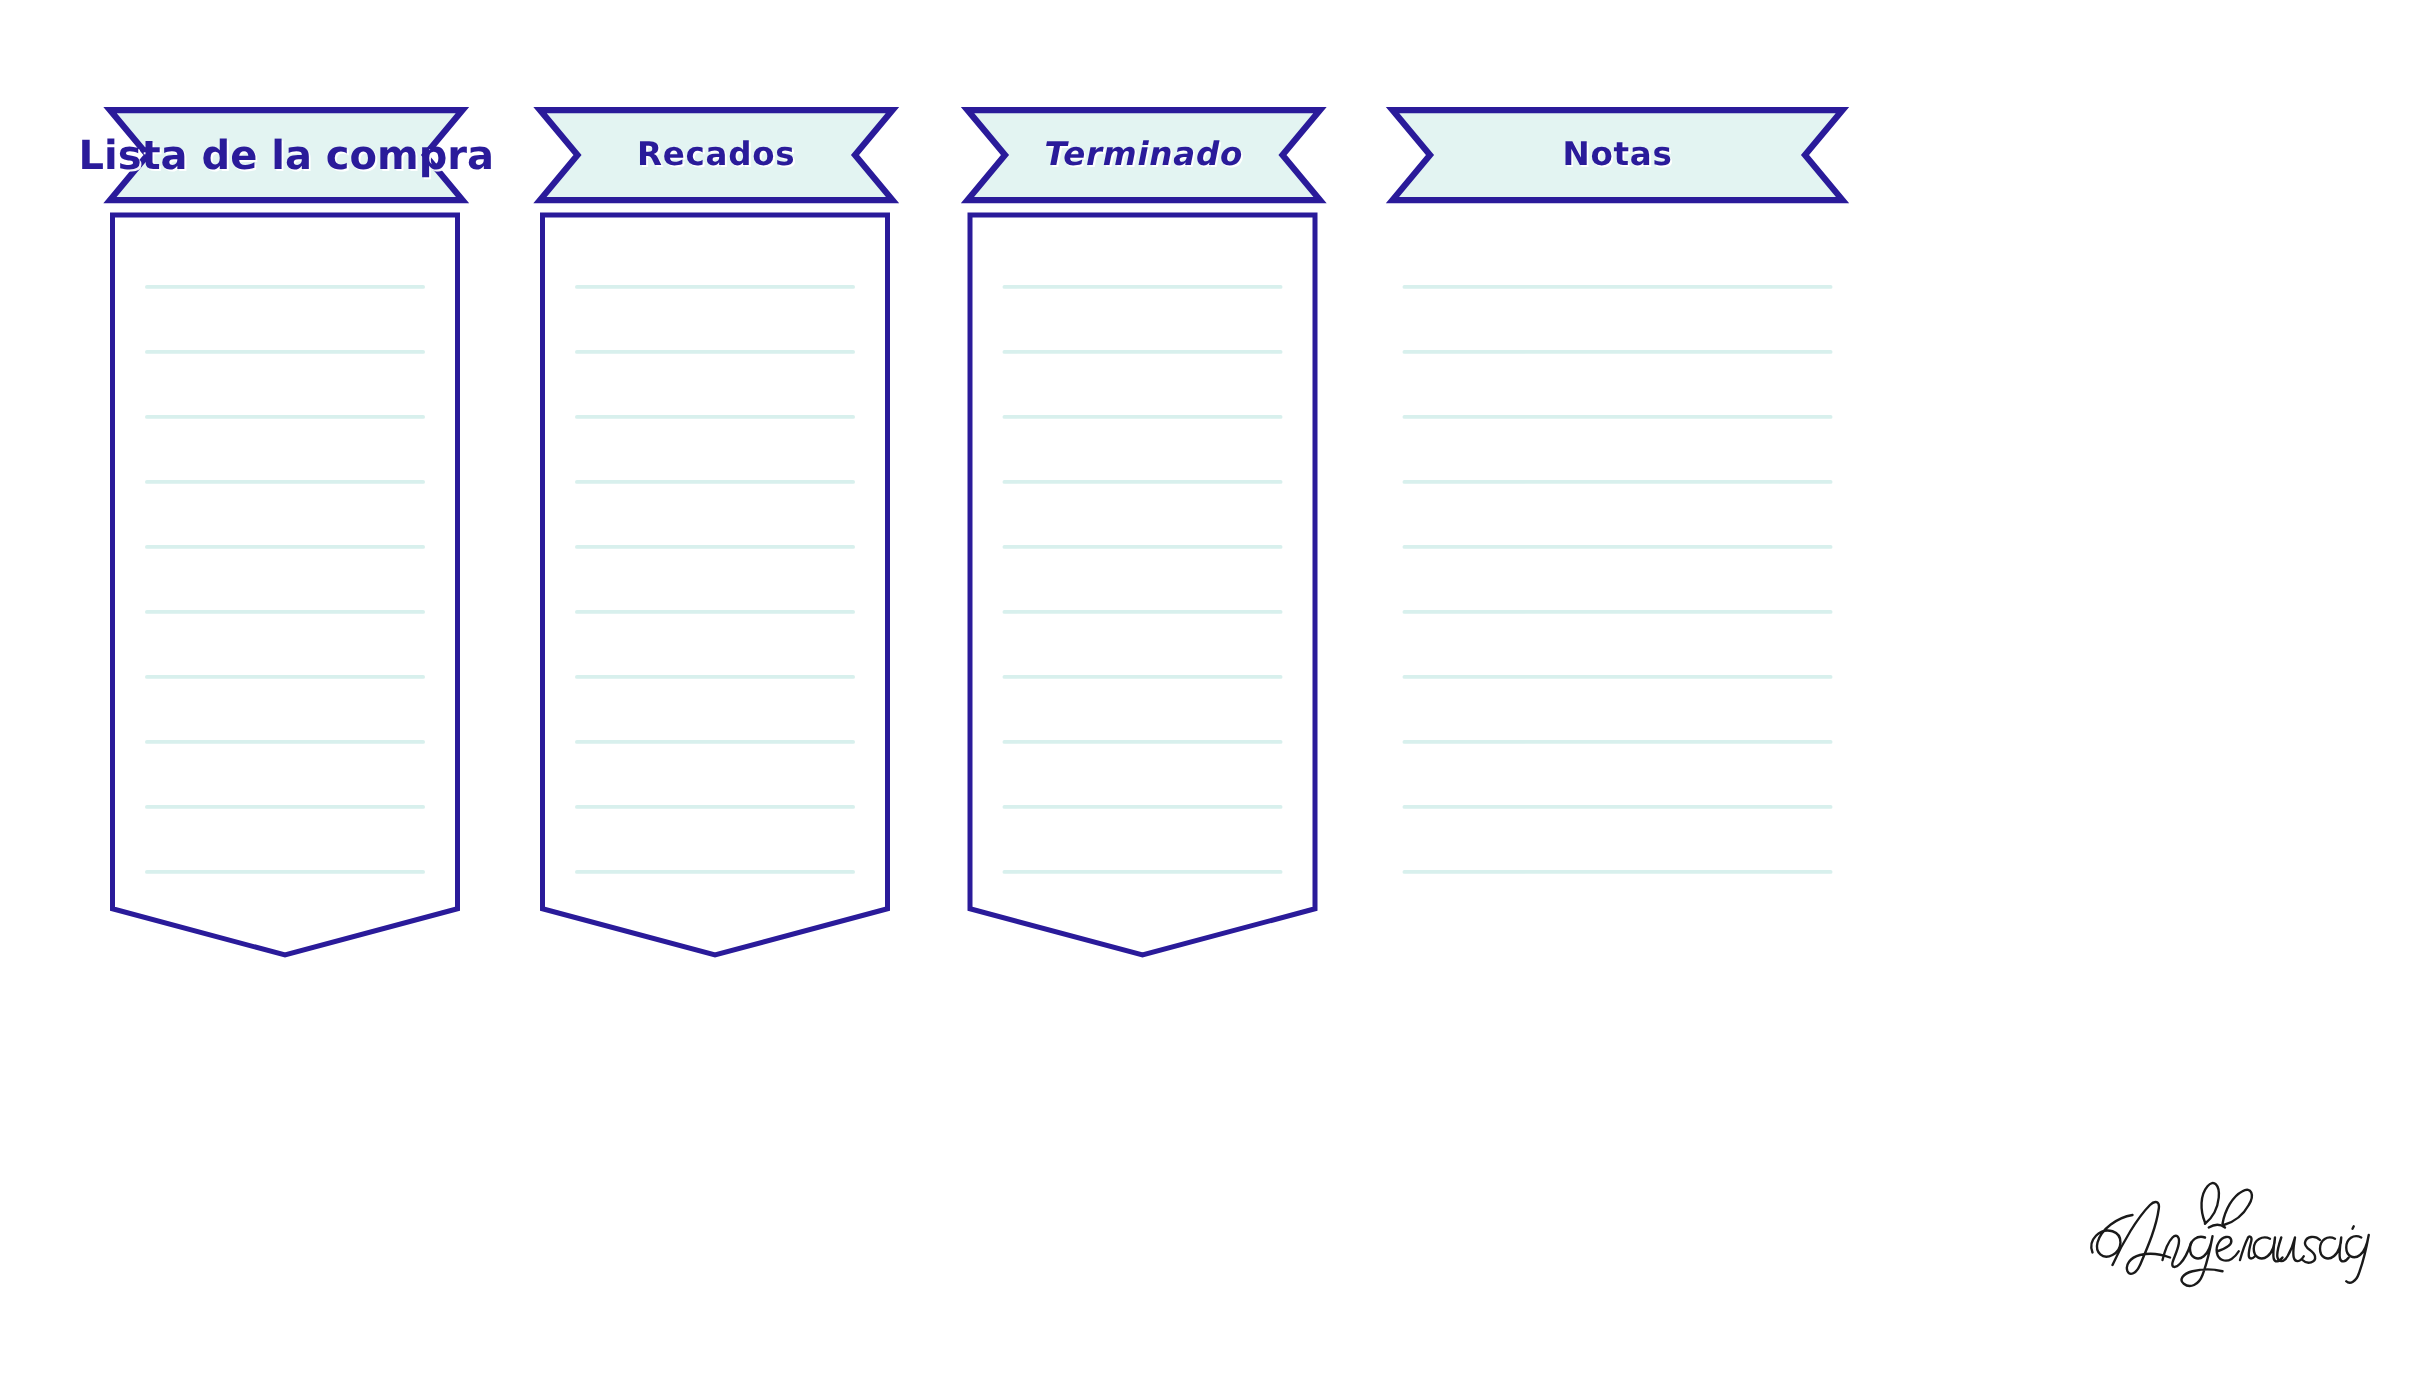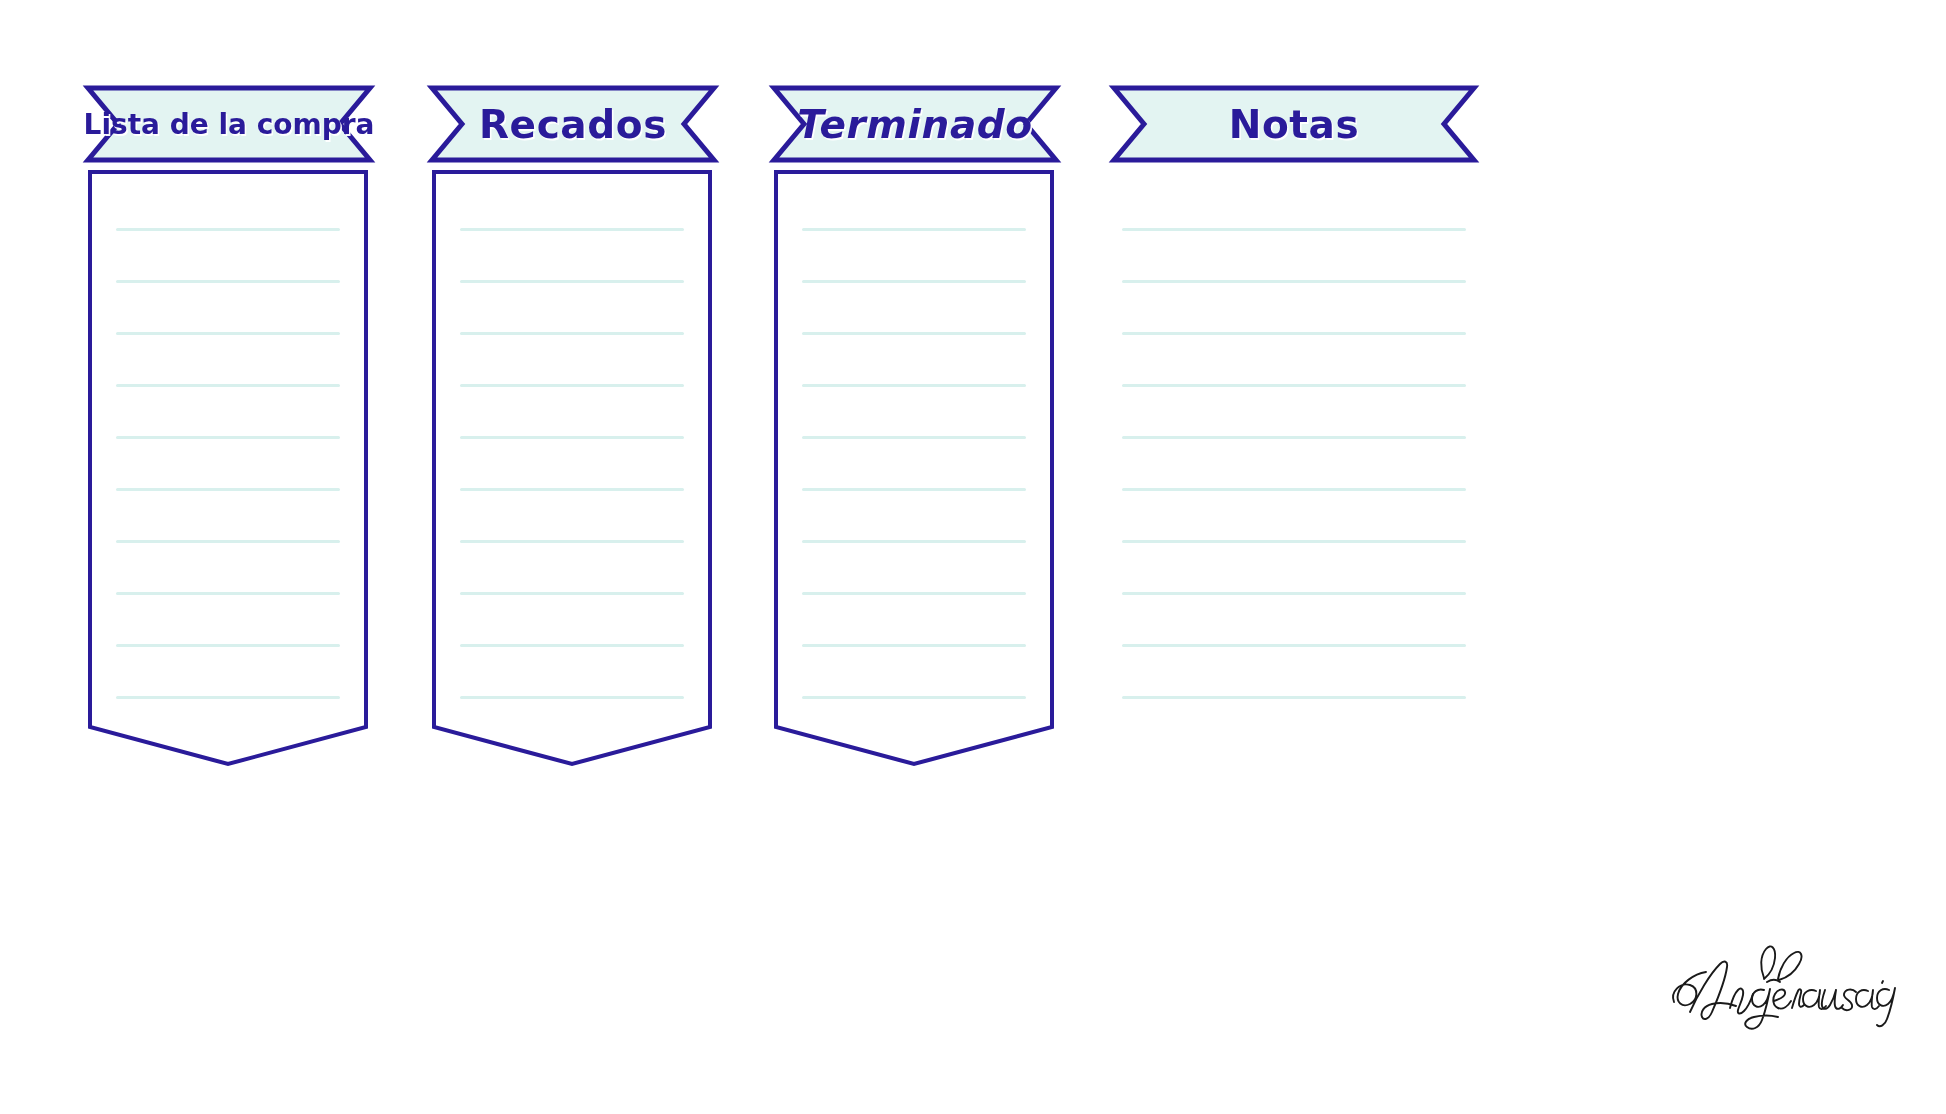--- a/index.html
+++ b/index.html
@@ -47,28 +47,28 @@
     left: 0;
     top: 0;
     width: 100%;
     height: 72px;
     display: flex;
     align-items: center;
     justify-content: center;
     color: #2a1b9a;
     font-family: "DejaVu Sans", sans-serif;
     font-weight: 700;
-    font-size: 39px;
+    font-size: 26px;
     letter-spacing: 0.6px;
     white-space: nowrap;
     text-shadow: 1.5px 1.5px 0 rgba(255,255,255,0.95);
     pointer-events: none;
   }
   .banner-label.tight {
-    font-size: 28px;
+    font-size: 32px;
     letter-spacing: 0px;
     text-align: center;
   }
 
   
   .body-wrap {
     position: absolute;
     left: 0;
     top: 0;
   }

